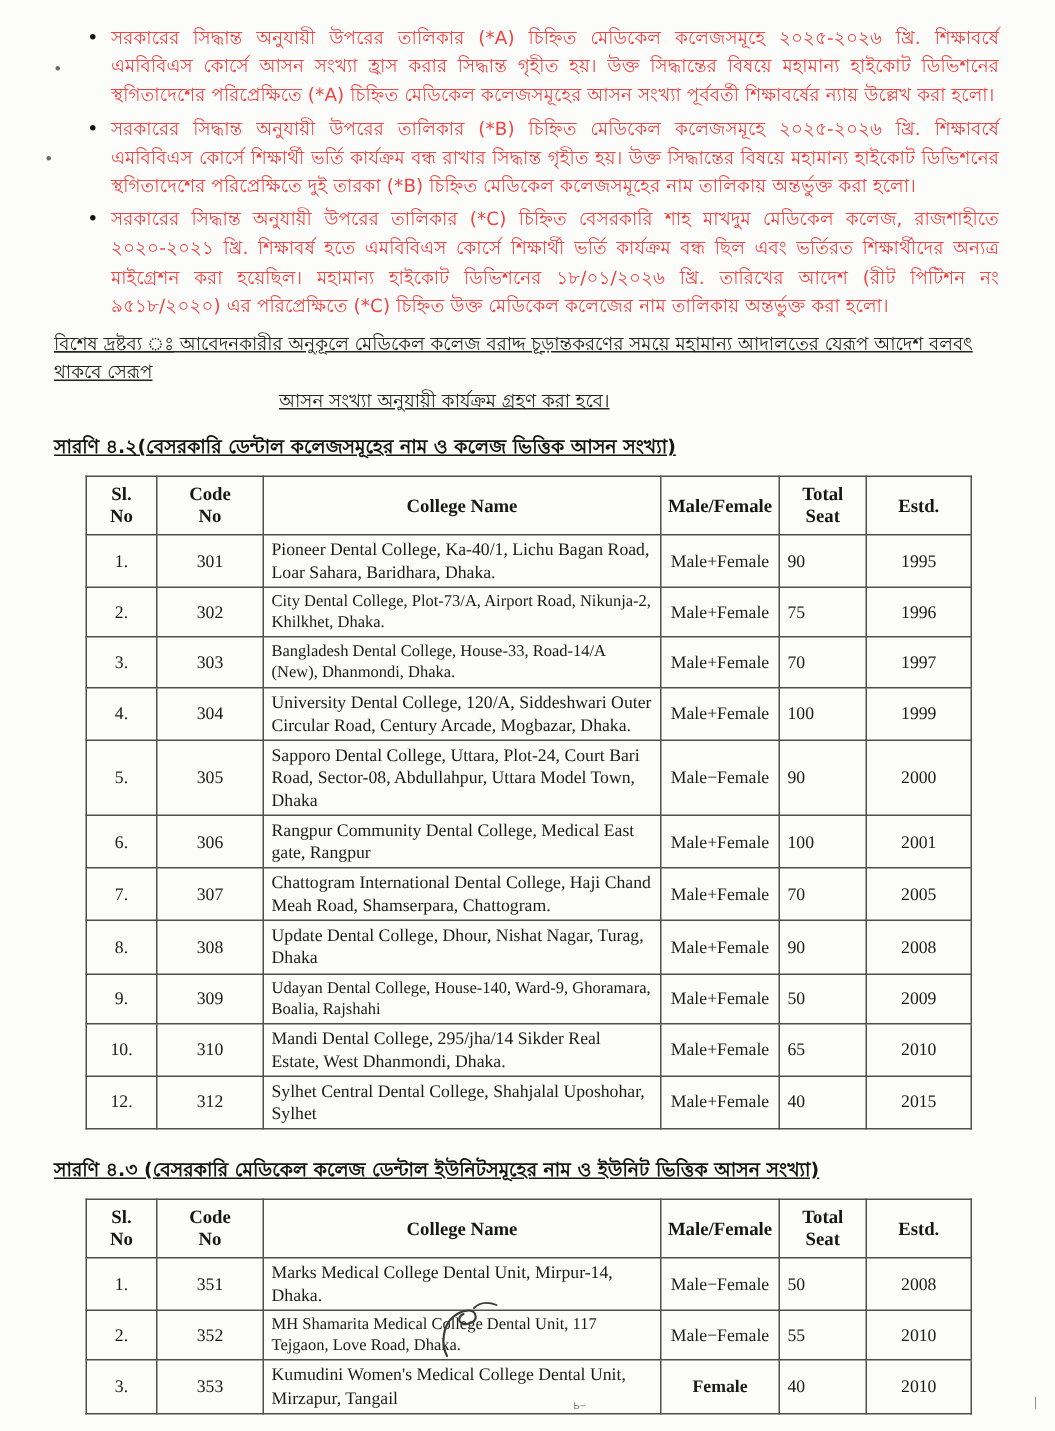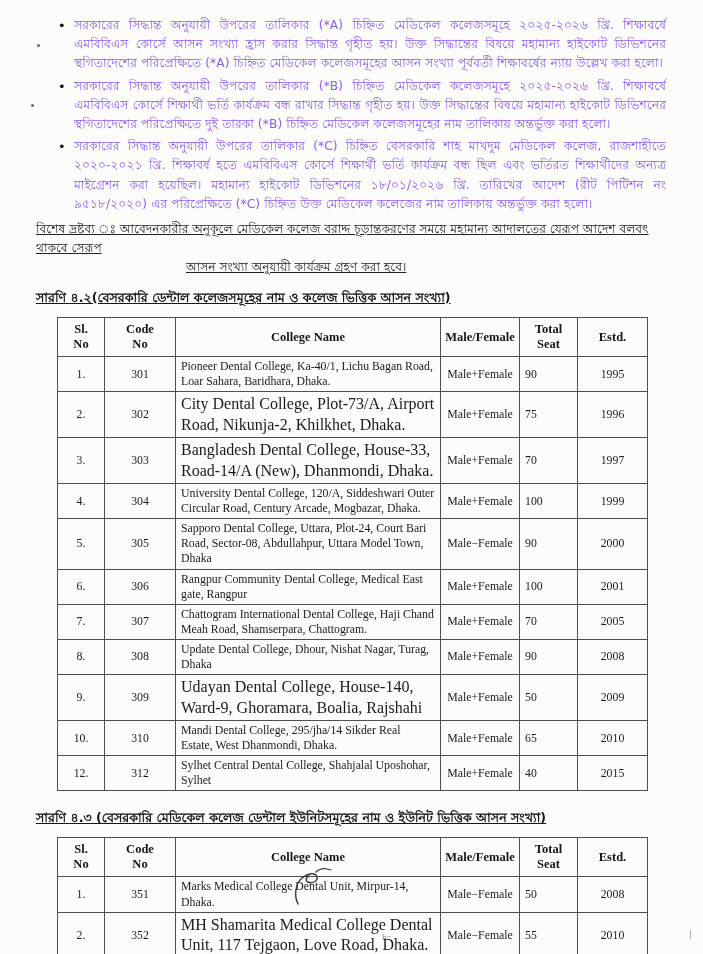--- a/index.html
+++ b/index.html
@@ -8,21 +8,21 @@
     background:#fcfcfa;color:#1f1f1f;
     font-family:"DejaVu Sans",sans-serif;
   }
   .doc{position:absolute;left:0;top:0;width:703px;padding:16px 28px 0 36px;box-sizing:border-box;}
   
   .bullets{margin:0 0 4px 22px;width:608px;}
   .bullet{display:flex;margin-bottom:3px;}
   .bullet .dot{width:16px;flex:0 0 16px;font-size:13px;line-height:19px;color:#111;}
   .bullet .btext{
     flex:1;font-size:12.2px;line-height:19.2px;text-align:justify;
-    color:#8b5cf6;letter-spacing:.1px;
+    color:#ef4444;letter-spacing:.1px;
   }
   
   .note{margin:6px 0 0 0;width:648px;font-size:12.2px;line-height:19px;color:#222;}
   .note .nline1{text-decoration:underline;}
   .note .nline2{text-decoration:underline;margin-left:150px;}
   .note .nlabel{text-decoration:underline;font-weight:bold;font-weight:normal;}
   
   .tcaption{
     margin:12px 0 8px 0;font-size:12.6px;font-weight:bold;
     text-decoration:underline;color:#151515;display:block;width:fit-content;
@@ -41,21 +41,21 @@
     font-family:"Liberation Serif",serif;font-weight:bold;font-size:12.5px;line-height:1.2;
     white-space:pre-line;text-align:center;vertical-align:middle;padding:4px 2px;color:#161616;
   }
   table.seats td{
     font-family:"Liberation Serif",serif;font-size:11.8px;line-height:1.28;
     padding:2px 5px;color:#1b1b1b;vertical-align:middle;
   }
   td.c-sl{text-align:center;vertical-align:top;padding-top:4px;}
   td.c-code{text-align:center;}
   td.c-name{text-align:left;}
-  td.c-name.small{font-size:16px;}
+  td.c-name.small{font-size:11px;}
   td.c-mf{text-align:center;}
   td.c-mf.boldmf{font-weight:bold;}
   td.c-seat{text-align:left;}
   td.c-estd{text-align:center;vertical-align:top;padding-top:3px;}
   
   .speck{position:absolute;background:#6a6a6a;border-radius:50%;}
   .smudge{position:absolute;color:#8b8b8b;font-size:8px;}
   .sig{position:absolute;left:292px;top:866px;}
 </style>
 </head>

